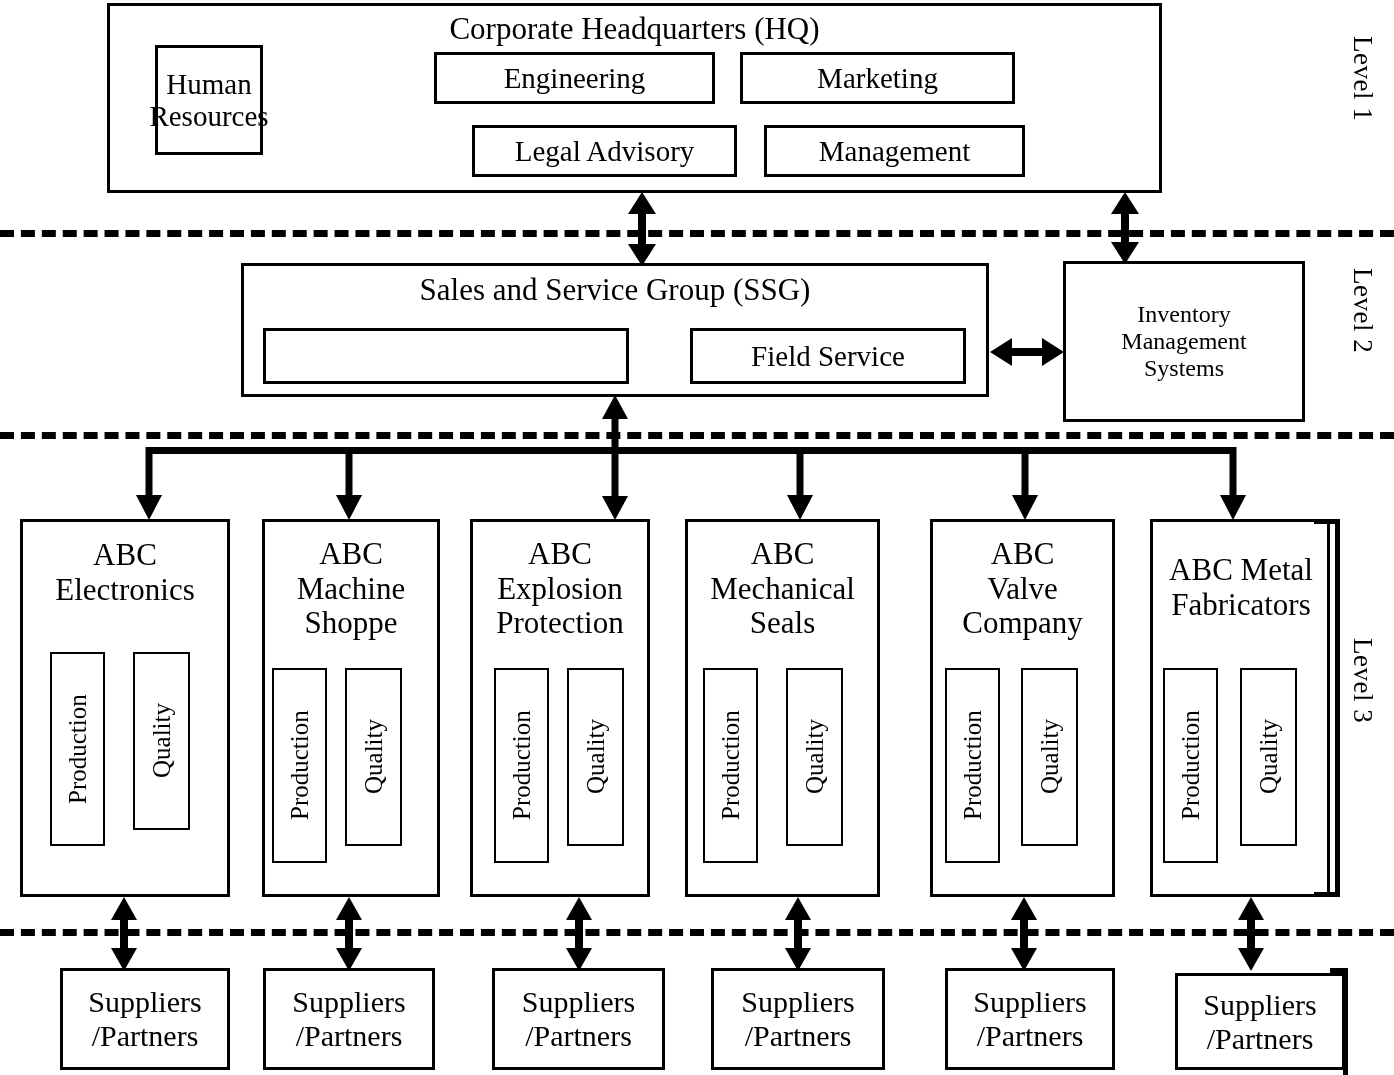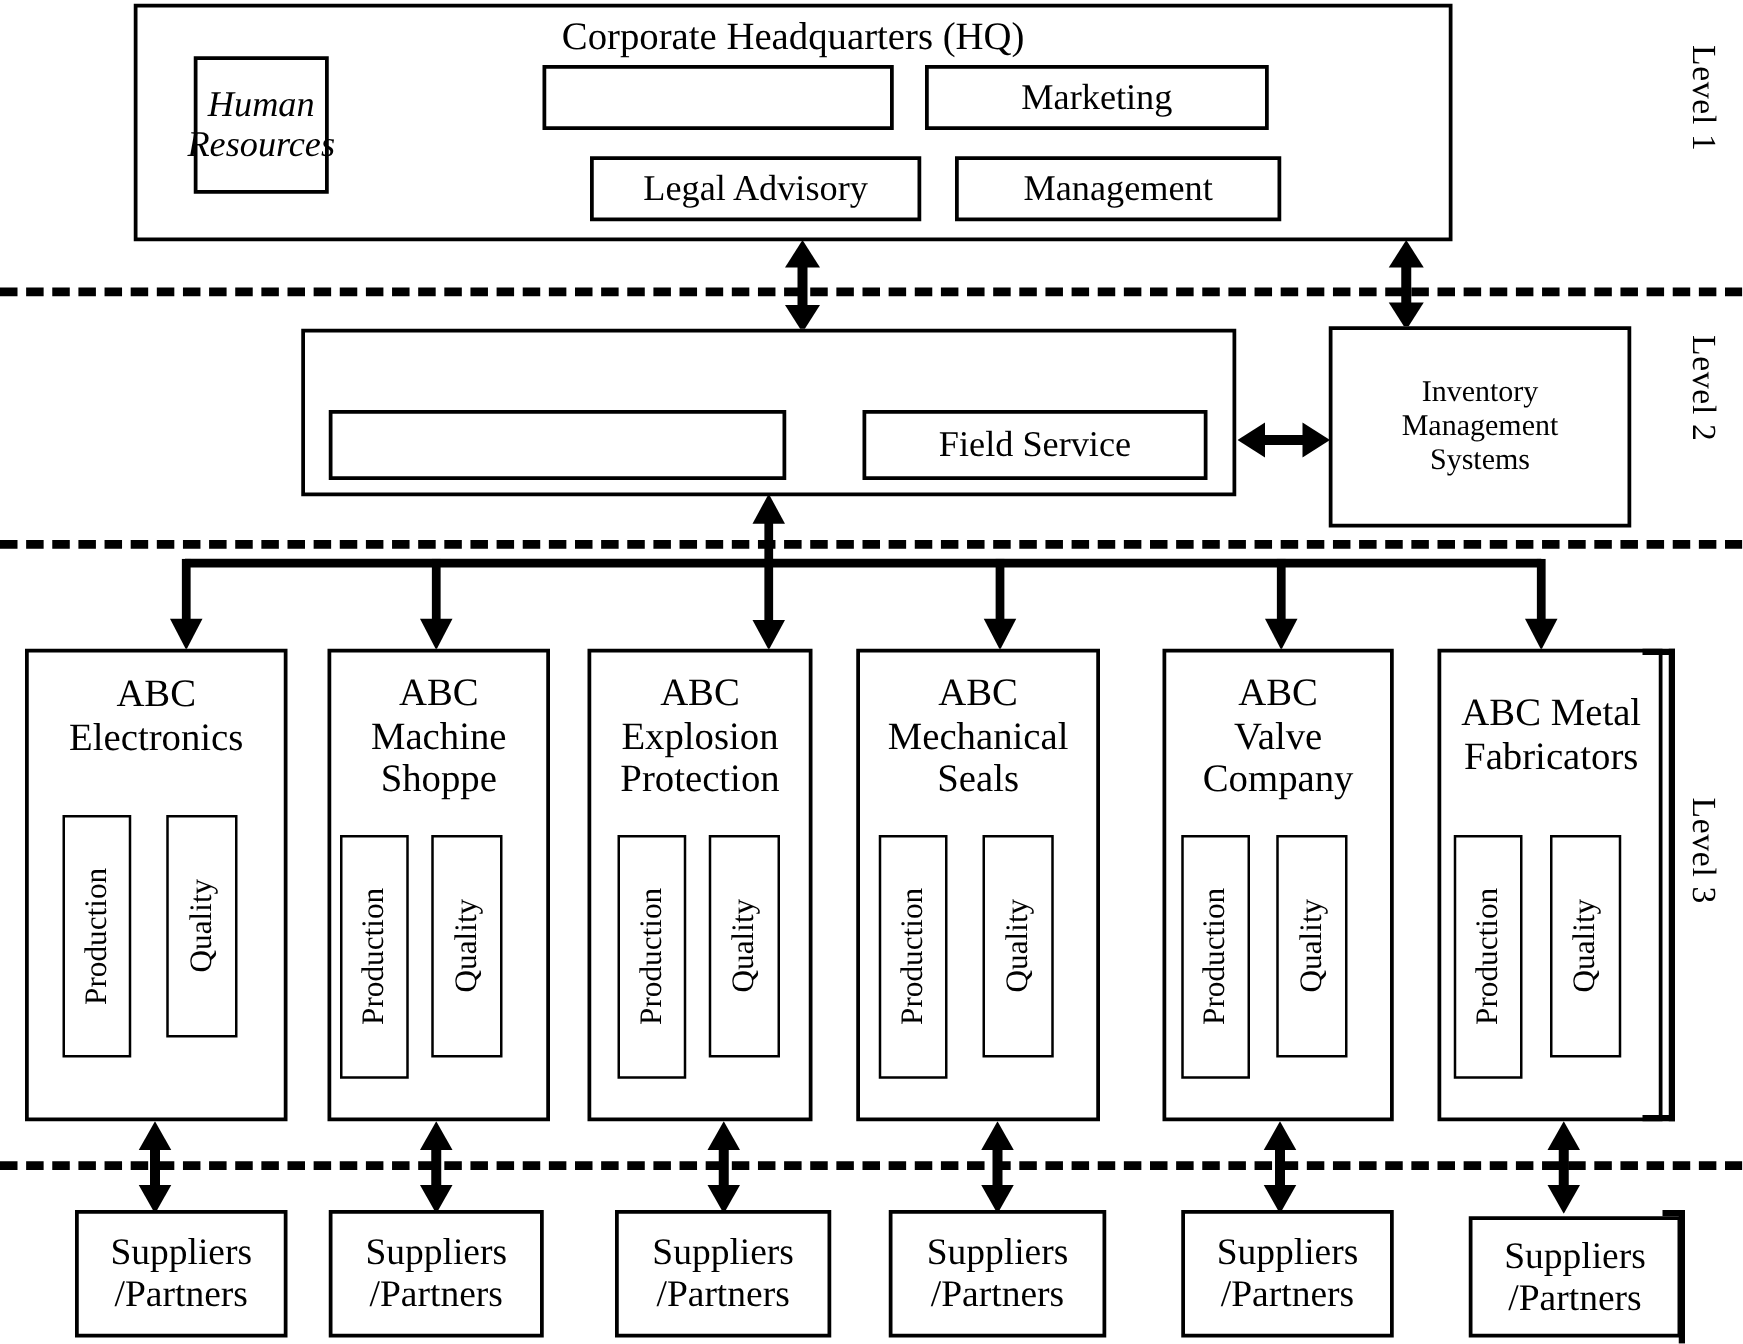--- a/index.html
+++ b/index.html
@@ -23,24 +23,25 @@
 </style>
 </head>
 <body>
 
 <div id="stage">
 
   <div class="box" style="left:107px;top:3px;width:1055px;height:190px;"></div>
   <div class="lbl" style="left:107px;top:8px;width:1055px;height:42px;font-size:31px;">Corporate Headquarters (HQ)</div>
 
   <div class="box" style="left:155px;top:45px;width:108px;height:110px;"></div>
-  <div class="lbl" style="left:149px;top:45px;width:120px;height:110px;font-size:29px;font-style:italic;">Human
+  <div class="lbl" style="left:149px;top:45px;width:120px;height:110px;font-size:29px;">Human
 Resources</div>
 
   <div class="box" style="left:434px;top:52px;width:281px;height:52px;"></div>
+  <div class="lbl" style="left:434px;top:52px;width:281px;height:52px;font-size:29px;">Engineering</div>
 
   <div class="box" style="left:740px;top:52px;width:275px;height:52px;"></div>
   <div class="lbl" style="left:740px;top:52px;width:275px;height:52px;font-size:29px;">Marketing</div>
 
   <div class="box" style="left:472px;top:125px;width:265px;height:52px;"></div>
   <div class="lbl" style="left:472px;top:125px;width:265px;height:52px;font-size:29px;">Legal Advisory</div>
 
   <div class="box" style="left:764px;top:125px;width:261px;height:52px;"></div>
   <div class="lbl" style="left:764px;top:125px;width:261px;height:52px;font-size:29px;">Management</div>
 
@@ -52,20 +53,21 @@
     <polygon points="20,74 6,52 34,52" fill="#000"></polygon>
   </svg>
 
   <svg class="arrow" style="left:1105px;top:192px;" width="40" height="72" viewBox="0 0 40 72">
     <line x1="20" y1="8" x2="20" y2="64" stroke="#000" stroke-width="8"></line>
     <polygon points="20,0 6,22 34,22" fill="#000"></polygon>
     <polygon points="20,72 6,50 34,50" fill="#000"></polygon>
   </svg>
 
   <div class="box" style="left:241px;top:263px;width:748px;height:134px;"></div>
+  <div class="lbl" style="left:241px;top:268px;width:748px;height:44px;font-size:31px;">Sales and Service Group (SSG)</div>
 
   <div class="box" style="left:263px;top:328px;width:366px;height:56px;"></div>
 
   <div class="box" style="left:690px;top:328px;width:276px;height:56px;"></div>
   <div class="lbl" style="left:690px;top:328px;width:276px;height:56px;font-size:29px;border-radius:17px;">Field Service</div>
 
   <div class="box" style="left:1063px;top:261px;width:242px;height:161px;"></div>
   <div class="lbl" style="left:1063px;top:261px;width:242px;height:161px;font-size:24px;">Inventory
 Management
 Systems</div>

